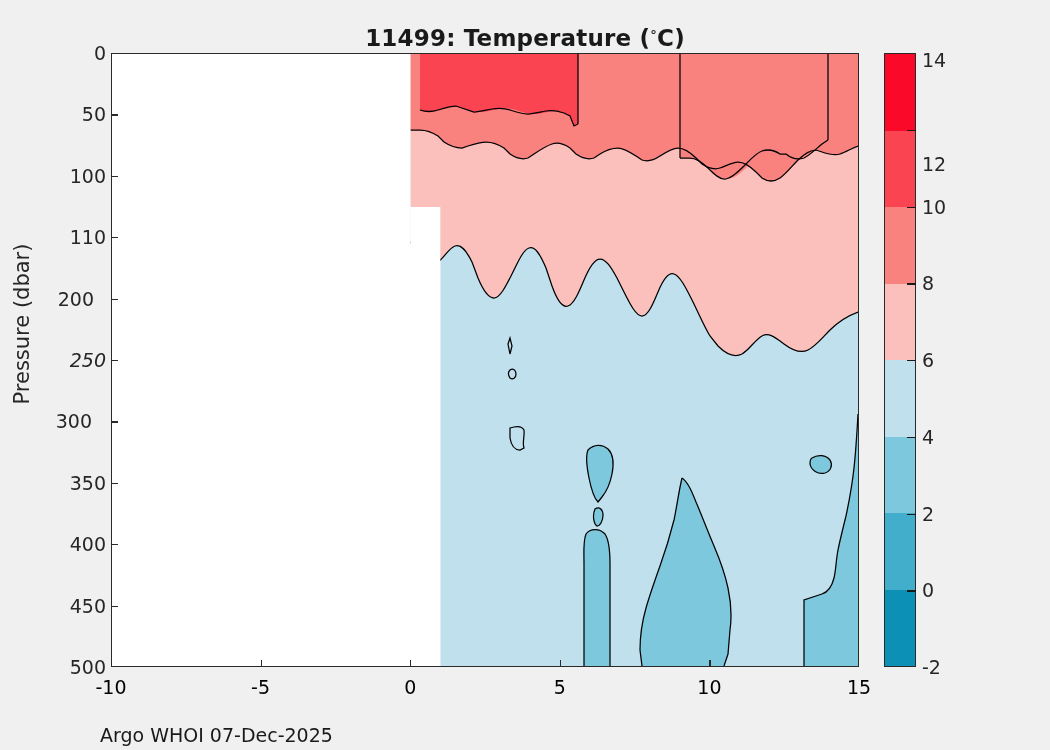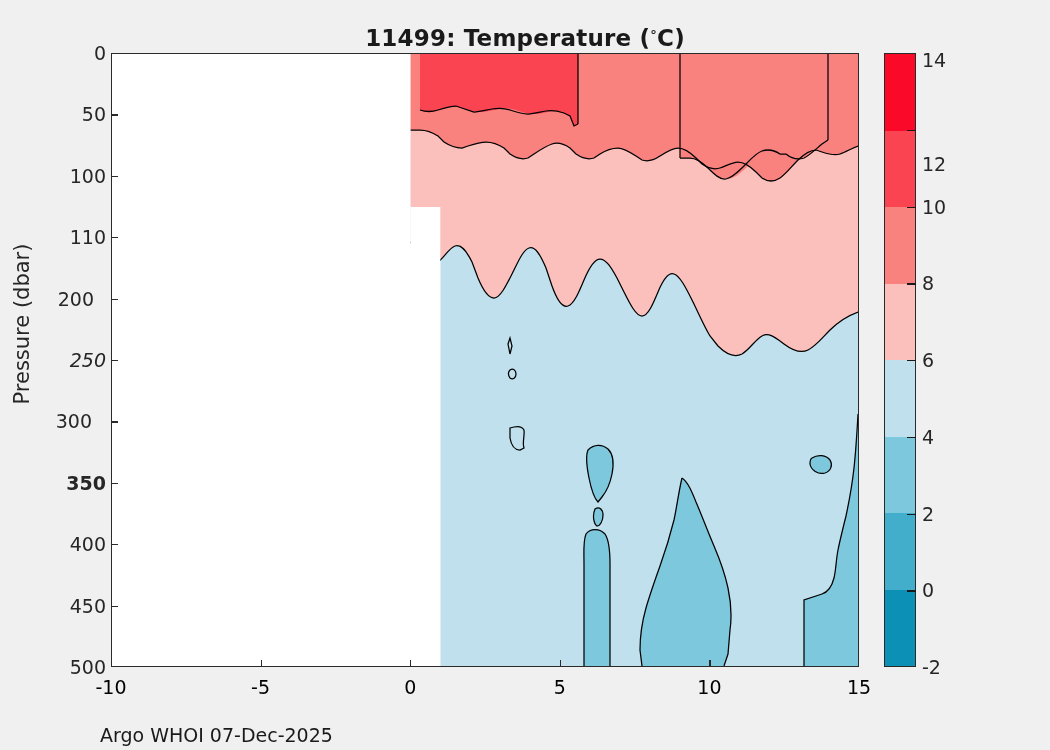--- a/index.html
+++ b/index.html
@@ -291,21 +291,21 @@
   </div>
 
   <div class="yt-wrap">
     <div class="ytl" style="left:16px;top:53px;">0</div>
     <div class="ytl" style="left:16px;top:114.4px;">50</div>
     <div class="ytl" style="left:16px;top:175.8px;">100</div>
     <div class="ytl" style="left:16px;top:237.2px;">110</div>
     <div class="ytl" style="left:4px;top:298.6px;">200</div>
     <div class="ytl" style="left:16px;top:360px;font-style:italic;">250</div>
     <div class="ytl" style="left:2px;top:421.4px;">300</div>
-    <div class="ytl" style="left:16px;top:482.8px;font-weight:bold;">350</div>
+    <div class="ytl" style="left:16px;top:482.8px;">350</div>
     <div class="ytl" style="left:16px;top:544.2px;">400</div>
     <div class="ytl" style="left:16px;top:605.6px;">450</div>
     <div class="ytl" style="left:16px;top:667px;">500</div>
 
     <div class="tickmark" style="left:111px;top:114.4px;width:7px;height:1.3px;"></div>
     <div class="tickmark" style="left:111px;top:175.8px;width:7px;height:1.3px;"></div>
     <div class="tickmark" style="left:111px;top:237.2px;width:7px;height:1.3px;"></div>
     <div class="tickmark" style="left:111px;top:298.6px;width:7px;height:1.3px;"></div>
     <div class="tickmark" style="left:111px;top:360px;width:7px;height:1.3px;"></div>
     <div class="tickmark" style="left:111px;top:421.4px;width:7px;height:1.3px;"></div>

